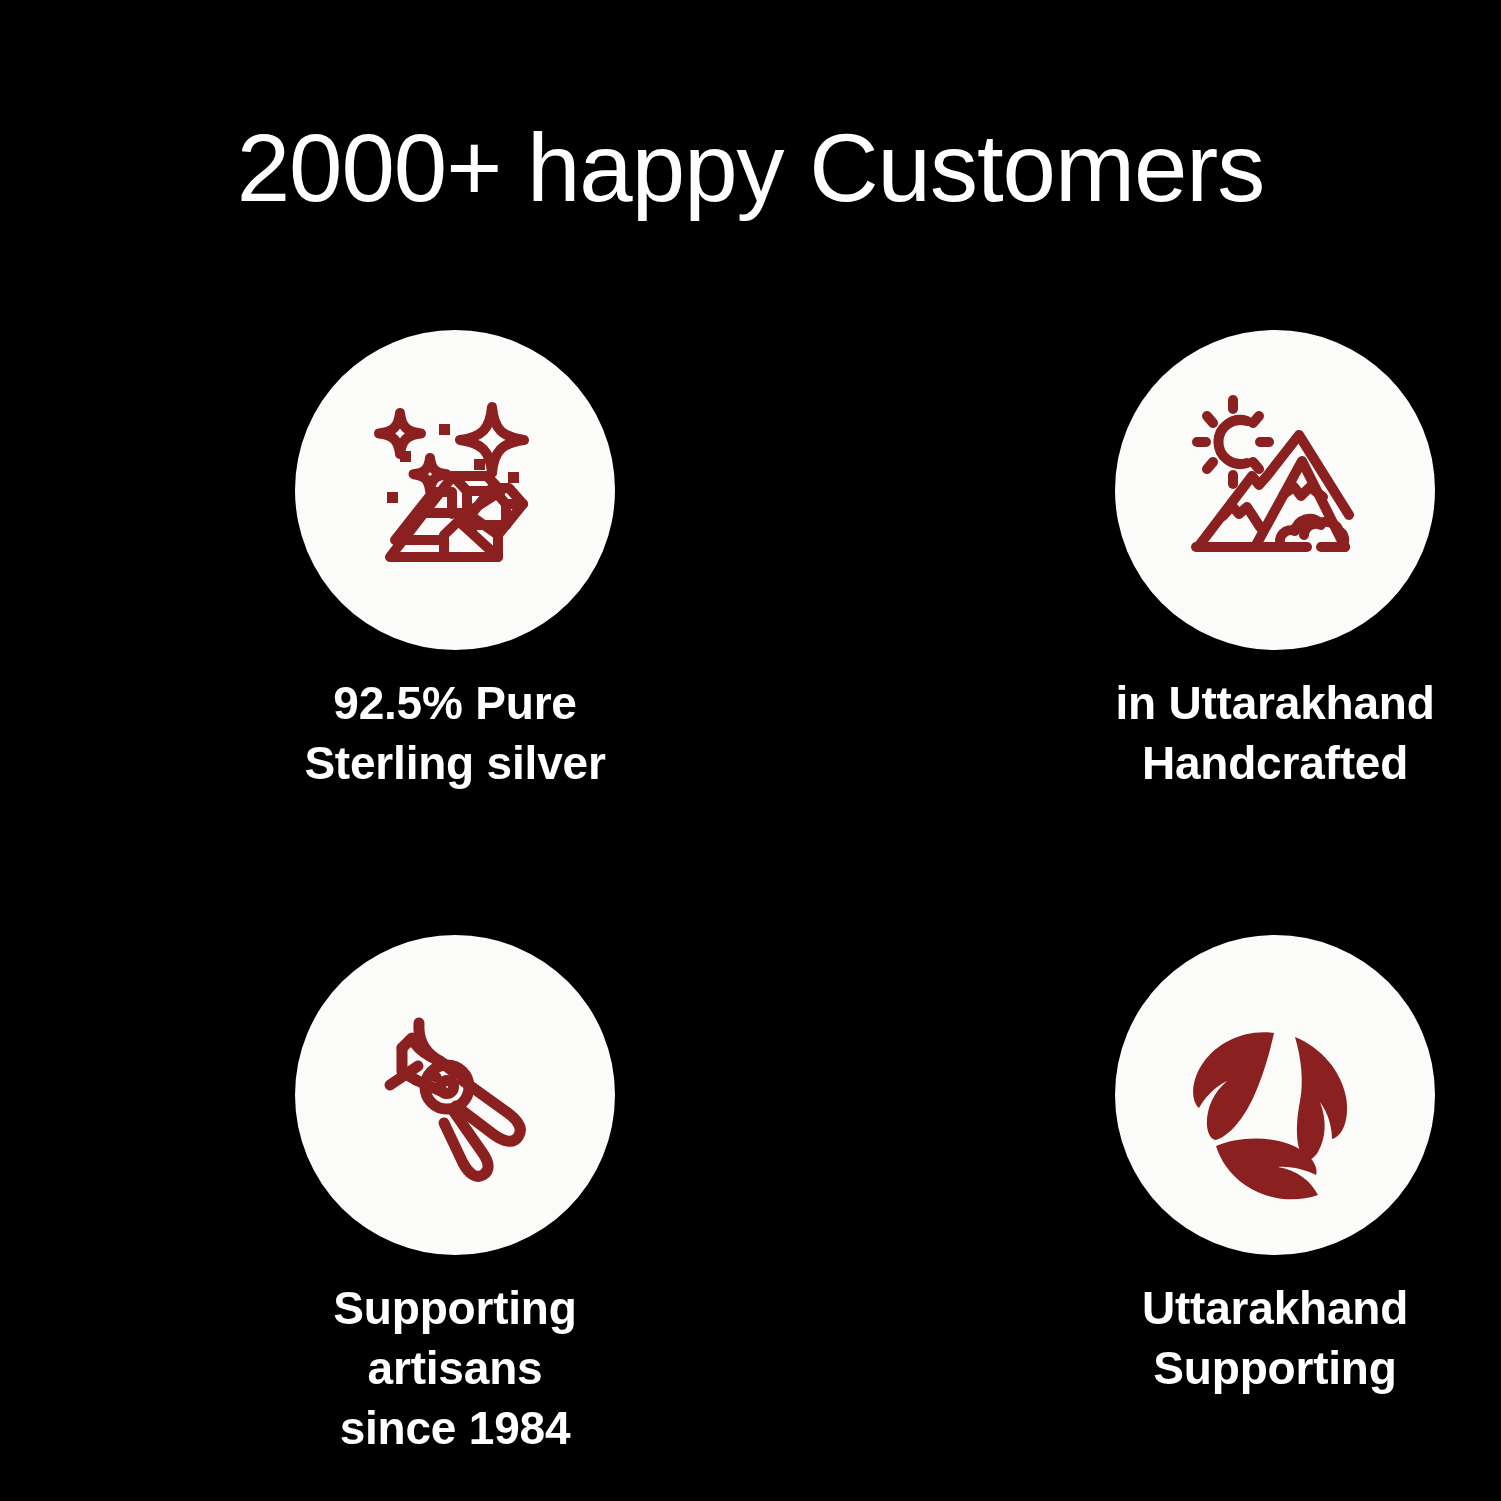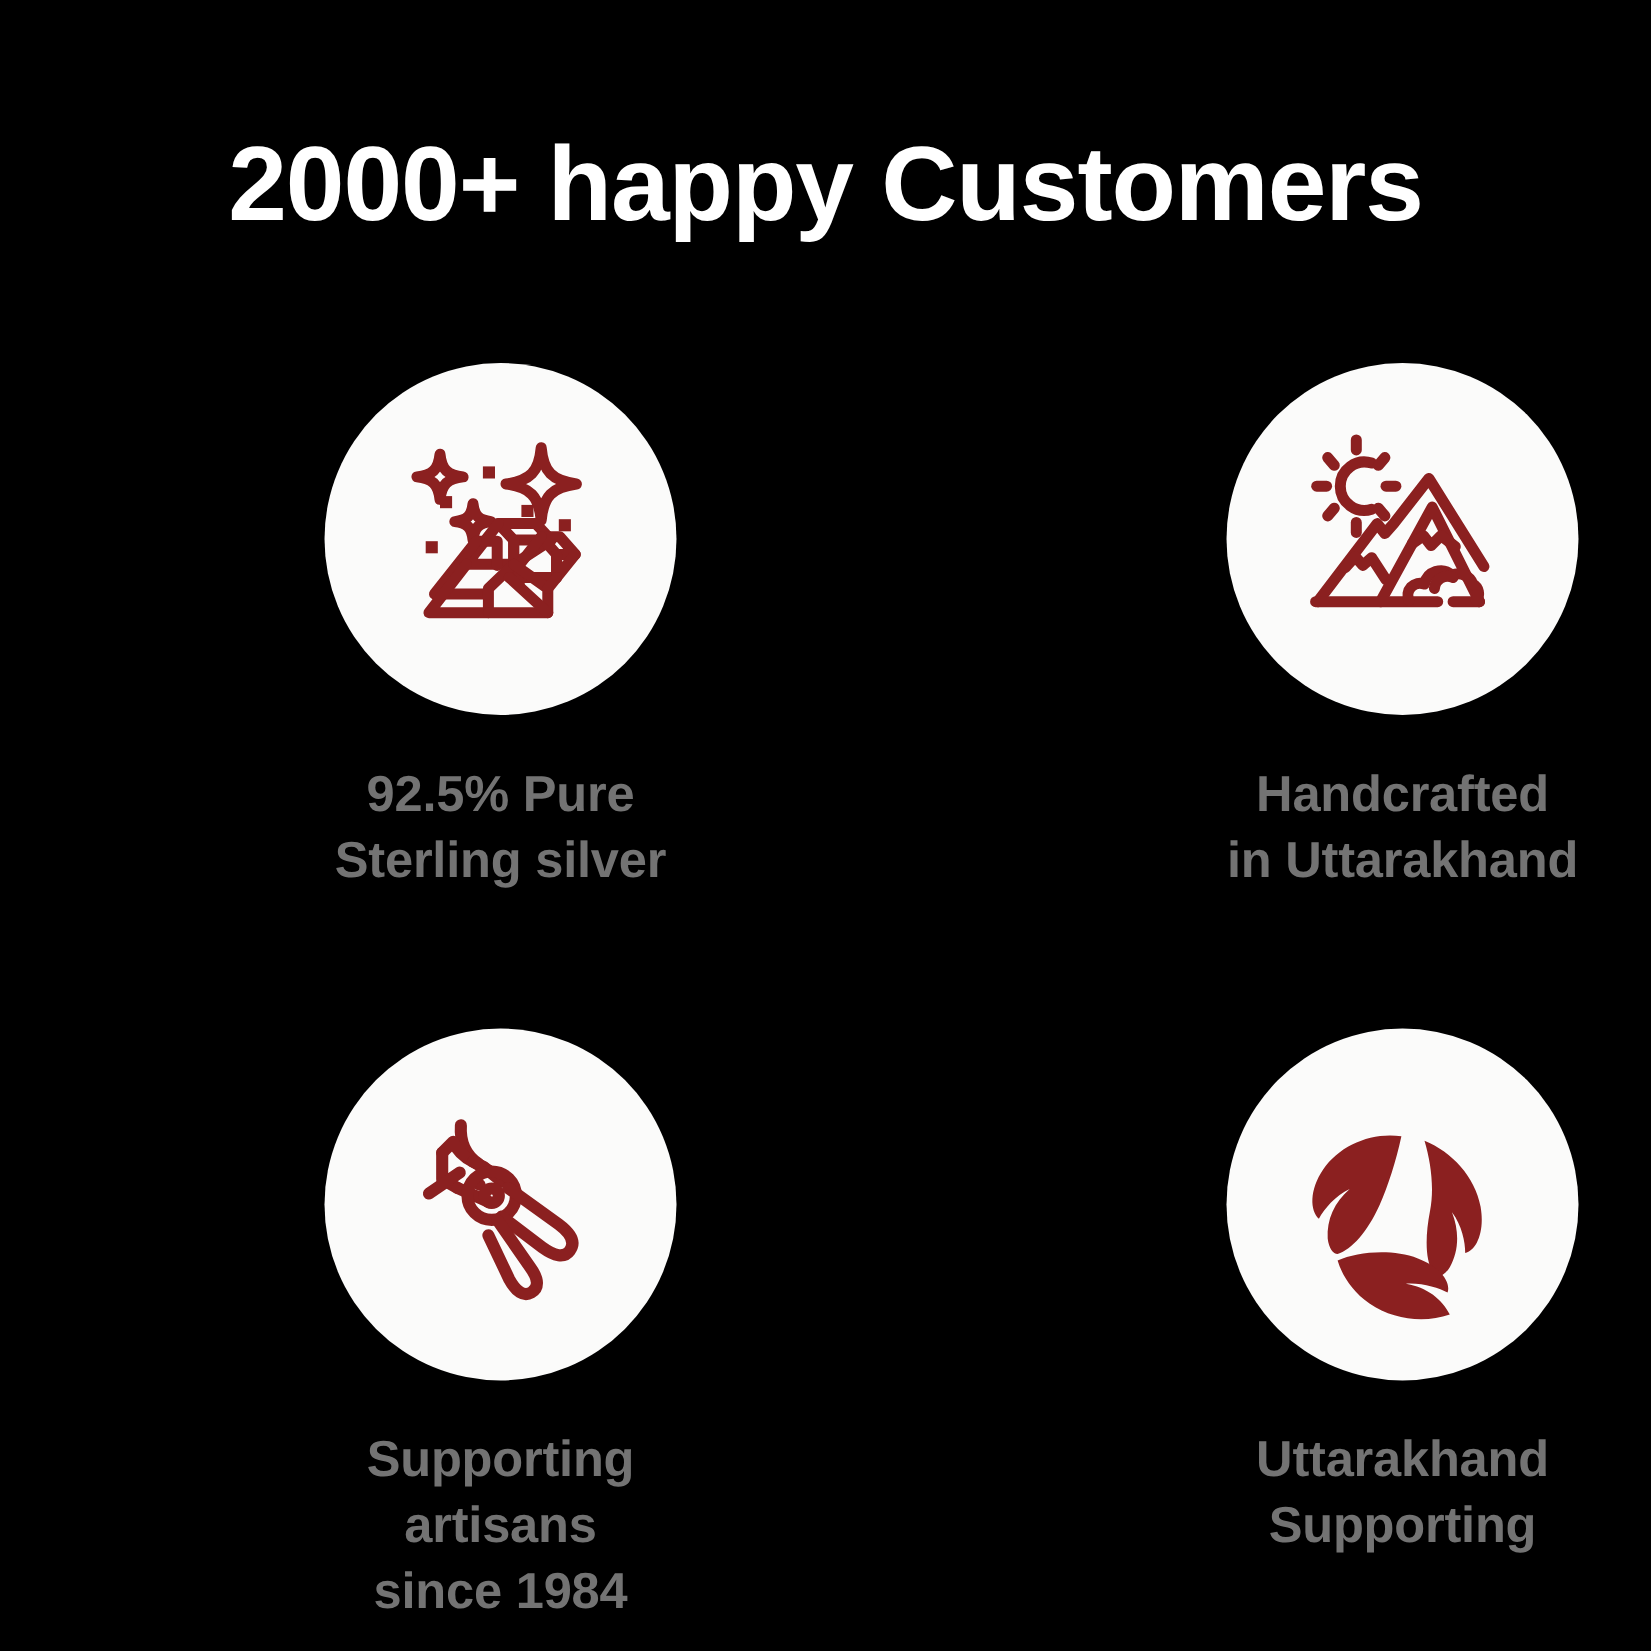--- a/index.html
+++ b/index.html
@@ -24,21 +24,21 @@
   }
 
   .headline {
     position: absolute;
     top: 118px;
     left: 0;
     width: 1501px;
     text-align: center;
     color: #ffffff;
     font-size: 96px;
-    font-weight: 700;
+    font-weight: 400;
     letter-spacing: -1px;
     line-height: 1.05;
     white-space: nowrap;
   }
 
   .feature-grid {
     position: absolute;
     top: 330px;
     left: 0;
     width: 1501px;
@@ -63,22 +63,22 @@
     border-radius: 50%;
     background: #fbfbfa;
     display: flex;
     align-items: center;
     justify-content: center;
     flex: 0 0 auto;
   }
   .icon-circle svg { display: block; }
 
   .feature-label {
-    margin-top: 42px;
-    color: #737373;
+    margin-top: 24px;
+    color: #ffffff;
     font-size: 46px;
     font-weight: 700;
     line-height: 1.30;
     text-align: center;
     letter-spacing: -0.2px;
     width: 420px;
   }
   .feature-label .line { display: block; }
 </style>
 </head>
@@ -165,22 +165,22 @@
               <path d="M36 172 L147 172"></path>
               <path d="M161 172 L185 172"></path>
 
               <path d="M121 171 A11 11 0 0 1 135 156 A15 15 0 0 1 160 148 A14 14 0 0 1 179 156 A10 10 0 0 1 182 171"></path>
               <path d="M144 160 A12 12 0 0 1 161 150"></path>
             </g>
           </svg>
         </span>
       </div>
       <div class="feature-label">
+        <span class="line">in Uttarakhand</span>
         <span class="line">Handcrafted</span>
-        <span class="line">in Uttarakhand</span>
       </div>
     </div>
 
     <div class="feature col-1">
       <div class="icon-circle">
         <span>
           <svg width="230" height="230" viewBox="0 0 230 230" fill="none">
             <g stroke="#8B2020" stroke-width="11" stroke-linejoin="round" stroke-linecap="round" fill="none">
 
               <path d="M79 43 C78 58 83 70 95 78"></path>

